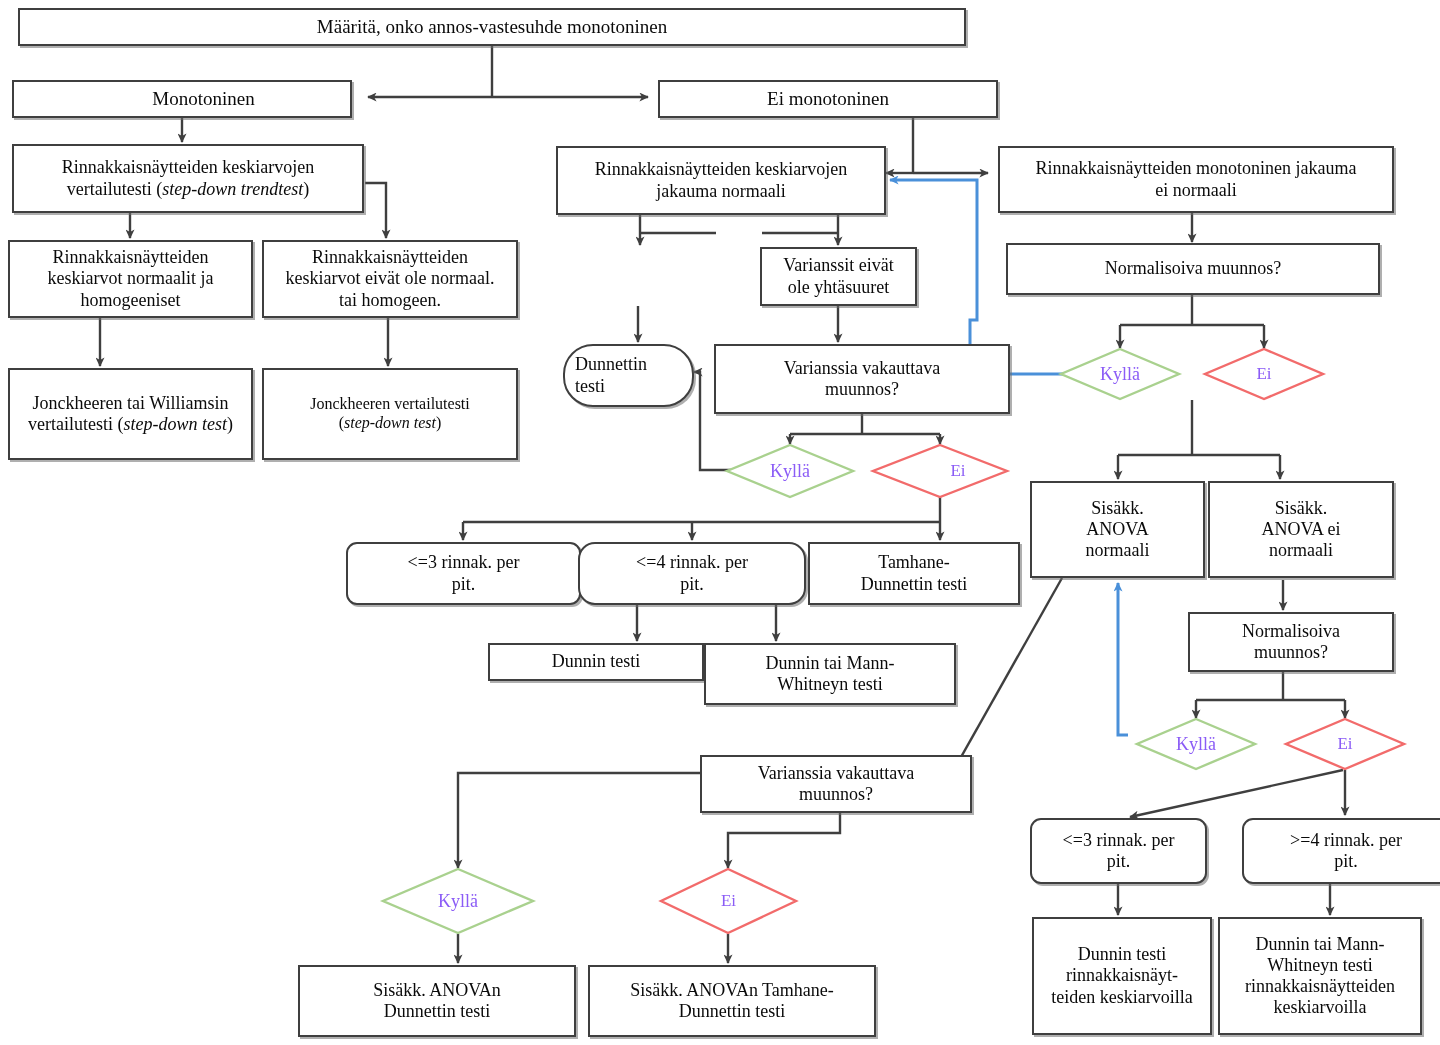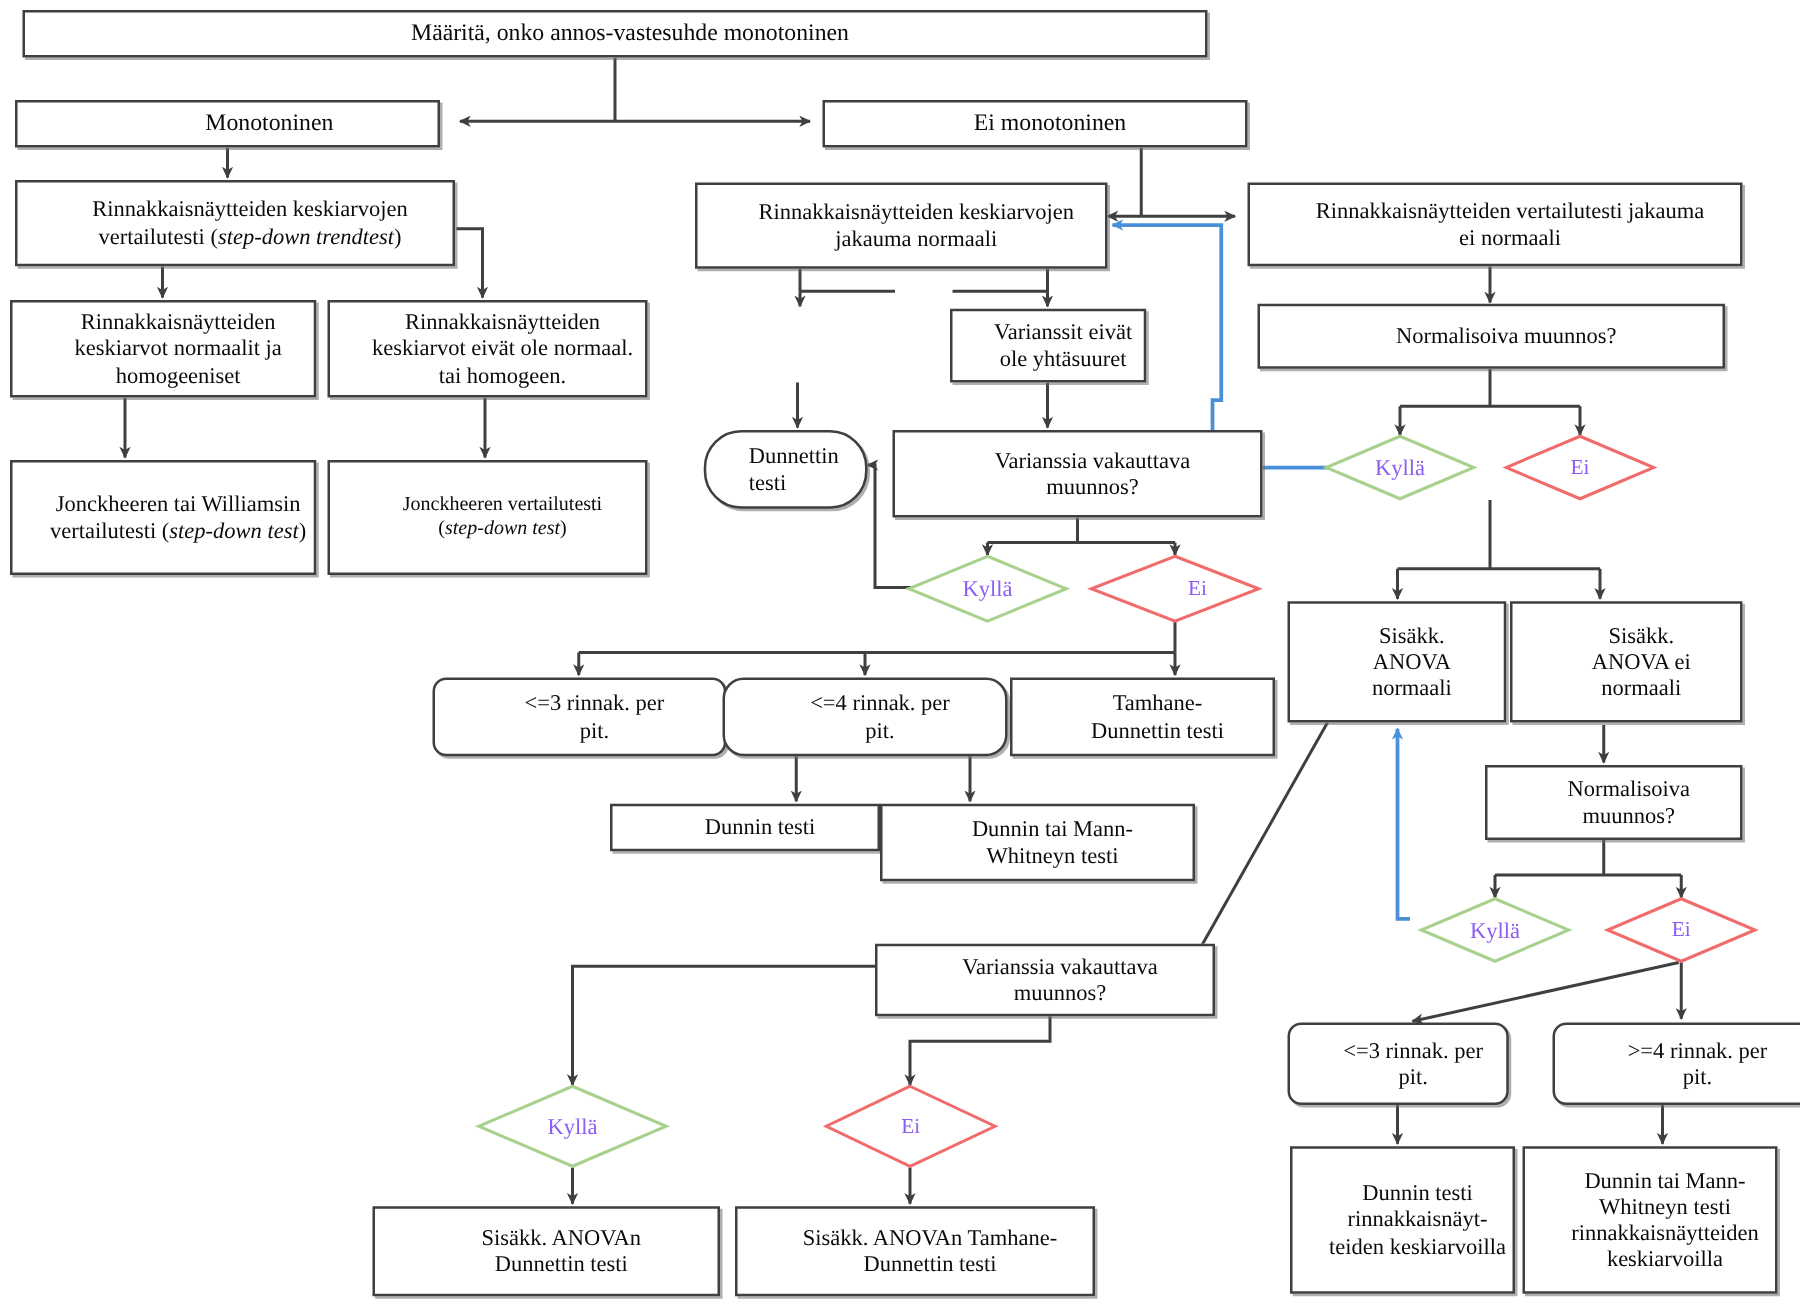--- a/index.html
+++ b/index.html
@@ -24,21 +24,21 @@
     align-items: center;
     justify-content: center;
     text-align: center;
     color: #0a0a0a;
     line-height: 1.18;
     padding: 2px 4px;
     box-shadow: 2px 2px 0 rgba(110,110,110,0.55);
     z-index: 3;
   }
   .node.rounded { border-radius: 11px; }
-  .node .txt { display: block; width: 100%; margin-left: 24px; }
+  .node .txt { display: block; width: 100%; }
   .node em { font-style: italic; }
 
   .dia {
     position: absolute;
     z-index: 3;
   }
   .dia svg { display: block; overflow: visible; }
   .dia .dlabel {
     position: absolute;
     left: 0; top: 0;
@@ -181,21 +181,21 @@
 
   <div class="node" style="left:556px; top:146px; width:330px; height:69px; font-size:18px;">
     <span class="txt">
       <span>Rinnakkaisnäytteiden keskiarvojen</span><br>
       <span>jakauma normaali</span>
     </span>
   </div>
 
   <div class="node" style="left:998px; top:146px; width:396px; height:67px; font-size:18px;">
     <span class="txt">
-      <span>Rinnakkaisnäytteiden vertailutesti jakauma</span><br>
+      <span>Rinnakkaisnäytteiden monotoninen jakauma</span><br>
       <span>ei normaali</span>
     </span>
   </div>
 
   <div class="node" style="left:8px; top:240px; width:245px; height:78px; font-size:18px;">
     <span class="txt">
       <span>Rinnakkaisnäytteiden</span><br>
       <span>keskiarvot normaalit ja</span><br>
       <span>homogeeniset</span>
     </span>

